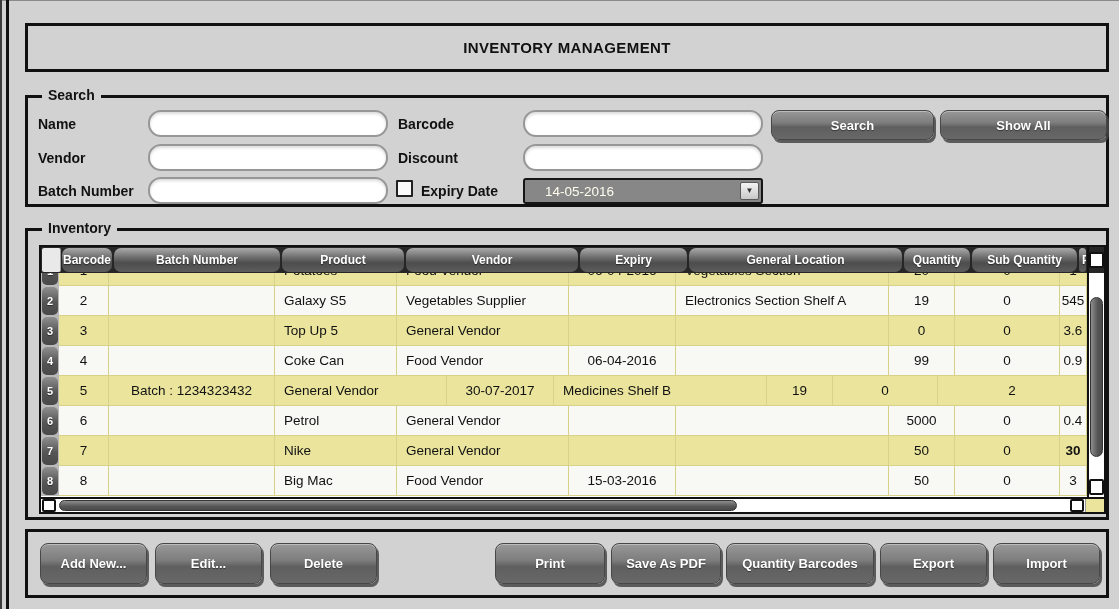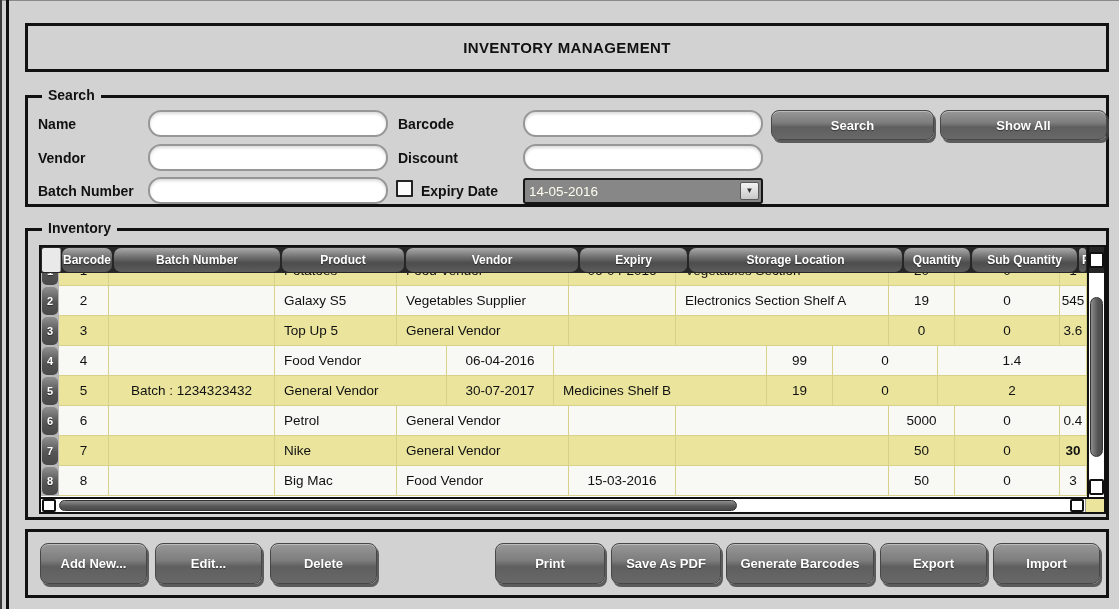--- a/index.html
+++ b/index.html
@@ -56,21 +56,21 @@
   .abtn{position:absolute;height:41px;}
 
   .checkbox{
     position:absolute;width:17px;height:17px;box-sizing:border-box;
     background:#fbfbfb;border:2px solid #222;border-radius:1px;
   }
 
   .dateselect{
     position:absolute;left:495px;top:80px;width:240px;height:26px;box-sizing:border-box;
     background:#878787;border:2px solid #161616;border-radius:3px;
-    color:#fffdef;font-size:13.5px;display:flex;align-items:center;padding-left:4px;
+    color:#fffdef;font-size:13.5px;display:flex;align-items:center;padding-left:20px;
   }
   .datebtn{
     position:absolute;right:2px;top:2px;bottom:2px;width:17px;
     background:linear-gradient(180deg,#f4f4f4,#c8c8c8);
     border:1px solid #5a5a5a;border-radius:2px;
     display:flex;align-items:center;justify-content:center;
   }
   .datebtn .arr{font-size:8px;color:#333;line-height:1;}
 
   
@@ -188,21 +188,21 @@
   <div class="grid">
     <div class="grid-inner">
       <div class="ghead">
         <div class="corner"></div>
 
       <div class="hcell" style="width: 50px;">Barcode</div>
           <div class="hcell" style="width: 166px;">Batch Number</div>
           <div class="hcell" style="width: 122px;">Product</div>
           <div class="hcell" style="width: 172px;">Vendor</div>
           <div class="hcell" style="width: 107px;">Expiry</div>
-          <div class="hcell" style="width: 213px;">Storage Location</div>
+          <div class="hcell" style="width: 213px;">General Location</div>
           <div class="hcell" style="width: 66px;">Quantity</div>
           <div class="hcell" style="width: 105px;">Sub Quantity</div>
           <div class="hcell" style="flex: 1 1 0px; min-width: 0px; justify-content: flex-start; padding-left: 3px;">Purch</div>
         </div>
       <div class="grows">
 
       <div class="grow alt clipped">
             <div class="rowhdr">
               <div class="rowhdr-btn">1</div>
             </div>
@@ -243,26 +243,27 @@
             <div class="cell center" style="width: 66px;">0</div>
             <div class="cell center" style="width: 105px;">0</div>
             <div class="cell center" style="flex: 1 1 0px; min-width: 0px;">3.6</div>
           </div>
           <div class="grow">
             <div class="rowhdr">
               <div class="rowhdr-btn">4</div>
             </div>
             <div class="cell center" style="width: 50px;">4</div>
             <div class="cell center" style="width: 166px;"></div>
+            <div class="cell left" style="width: 122px;">Coke Can</div>
             <div class="cell left" style="width: 172px;">Food Vendor</div>
             <div class="cell center" style="width: 107px;">06-04-2016</div>
             <div class="cell left" style="width: 213px;"></div>
             <div class="cell center" style="width: 66px;">99</div>
             <div class="cell center" style="width: 105px;">0</div>
-            <div class="cell center" style="flex: 1 1 0px; min-width: 0px;">1.4</div>
+            <div class="cell center" style="flex: 1 1 0px; min-width: 0px;">0.9</div>
           </div>
           <div class="grow alt">
             <div class="rowhdr">
               <div class="rowhdr-btn">5</div>
             </div>
             <div class="cell center" style="width: 50px;">5</div>
             <div class="cell center" style="width: 166px;">Batch : 1234323432</div>
             <div class="cell left" style="width: 172px;">General Vendor</div>
             <div class="cell center" style="width: 107px;">30-07-2017</div>
             <div class="cell left" style="width: 213px;">Medicines Shelf B</div>
@@ -348,21 +349,21 @@
   <div class="gbtn abtn" style="left:242px;top:11px;width:107px;">
       <span>Delete</span>
     </div>
   <div class="gbtn abtn" style="left:467px;top:11px;width:110px;">
       <span>Print</span>
     </div>
   <div class="gbtn abtn" style="left:583px;top:11px;width:110px;">
       <span>Save As PDF</span>
     </div>
   <div class="gbtn abtn" style="left:698px;top:11px;width:148px;">
-      <span>Generate Barcodes</span>
+      <span>Quantity Barcodes</span>
     </div>
   <div class="gbtn abtn" style="left:852px;top:11px;width:107px;text-align:center;">
       <span>Export</span>
     </div>
   <div class="gbtn abtn" style="left:965px;top:11px;width:107px;">
       <span>Import</span>
     </div>
 </div>
 
 </body></html>

